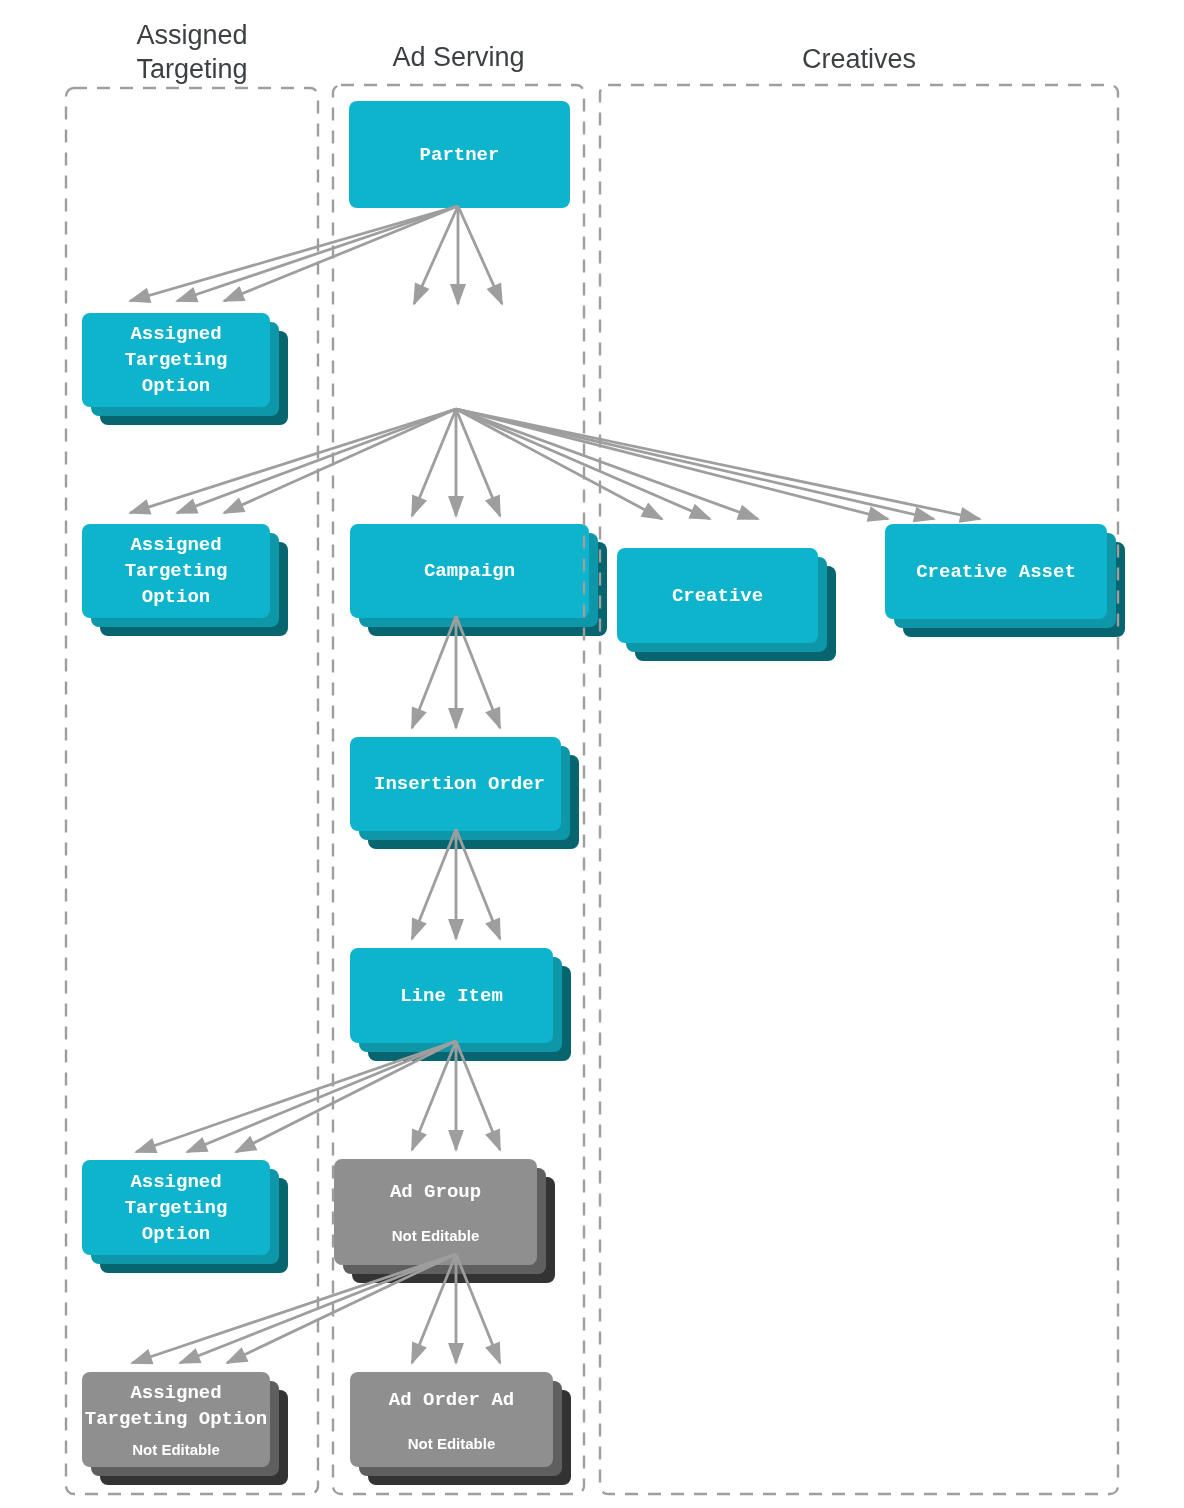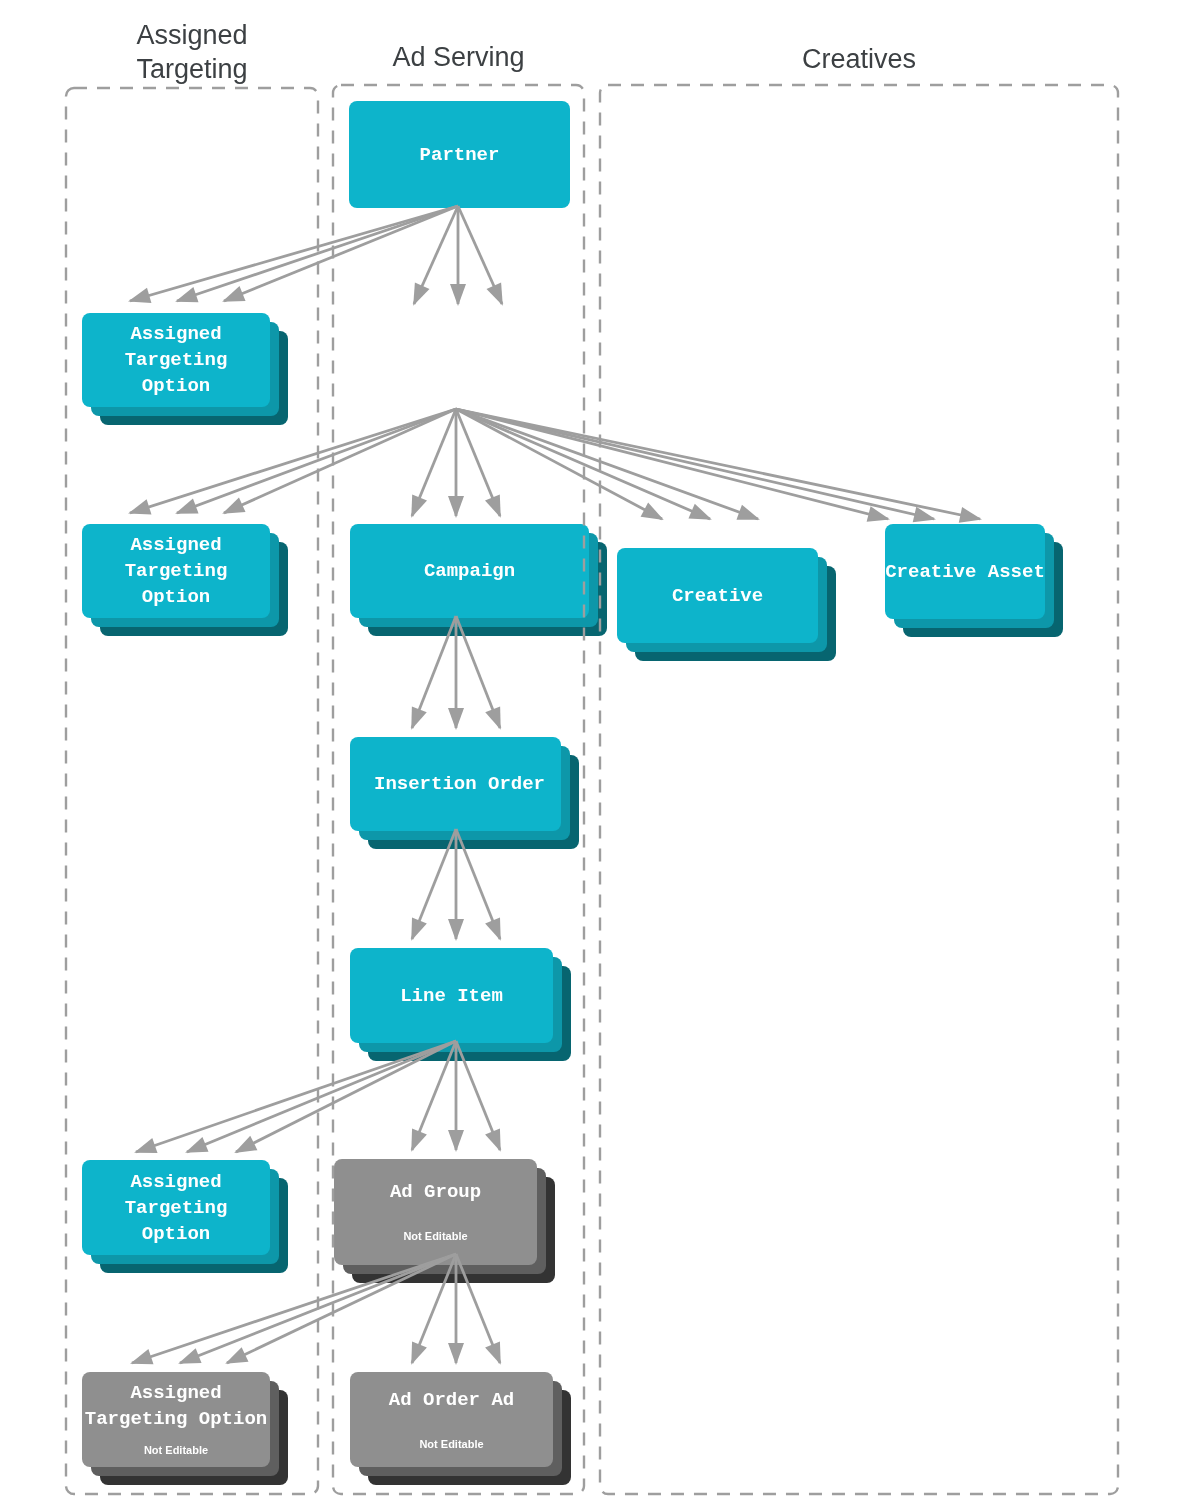--- a/index.html
+++ b/index.html
@@ -27,30 +27,30 @@
     display:flex;flex-direction:column;align-items:center;justify-content:center;
     text-align:center;font-weight:700;font-size:19px;line-height:26px;
   }
   .node.teal{background:var(--node-teal);
     box-shadow:9px 9px 0 var(--node-teal-mid),18px 18px 0 var(--node-teal-dark);}
   .node.teal.single{box-shadow:none;}
   .node.gray{background:var(--node-gray);
     box-shadow:9px 9px 0 var(--node-gray-mid),18px 18px 0 var(--node-gray-dark);}
   .node .lines{display:block;font-family:Liberation Mono, monospace;}
   .node .line{display:block;}
-  .node .sub{display:block;font-size:11px;line-height:18px;font-weight:700;margin-top:22px;}
+  .node .sub{display:block;font-size:15px;line-height:18px;font-weight:700;margin-top:22px;}
   .node .sub.tight{margin-top:9px;}
 
   .n-partner{left:349px;top:101px;width:221px;height:107px;}
   .n-ato1{left:82px;top:313px;width:188px;height:94px;}
   .n-advertiser{left:350px;top:313px;width:203px;height:93px;}
   .n-ato2{left:82px;top:524px;width:188px;height:94px;}
   .n-campaign{left:350px;top:524px;width:239px;height:94px;justify-content:center;}
   .n-creative{left:617px;top:548px;width:201px;height:95px;}
-  .n-creative-asset{left:885px;top:524px;width:160px;height:95px;}
+  .n-creative-asset{left:885px;top:524px;width:222px;height:95px;}
   .n-insertion-order{left:350px;top:737px;width:203px;height:94px;padding-left:8px;}
   .n-line-item{left:350px;top:948px;width:203px;height:95px;}
   .n-ato3{left:82px;top:1160px;width:188px;height:95px;}
   .n-ad-group{left:334px;top:1159px;width:203px;height:106px;}
   .n-ato4{left:82px;top:1372px;width:188px;height:95px;}
   .n-ad-group-ad{left:350px;top:1372px;width:203px;height:95px;}
 
   #arrows{position:absolute;left:0;top:0;width:1184px;height:1508px;
     pointer-events:none;z-index:5;}
   #arrows line{stroke:var(--arrow);stroke-width:2.8;}

